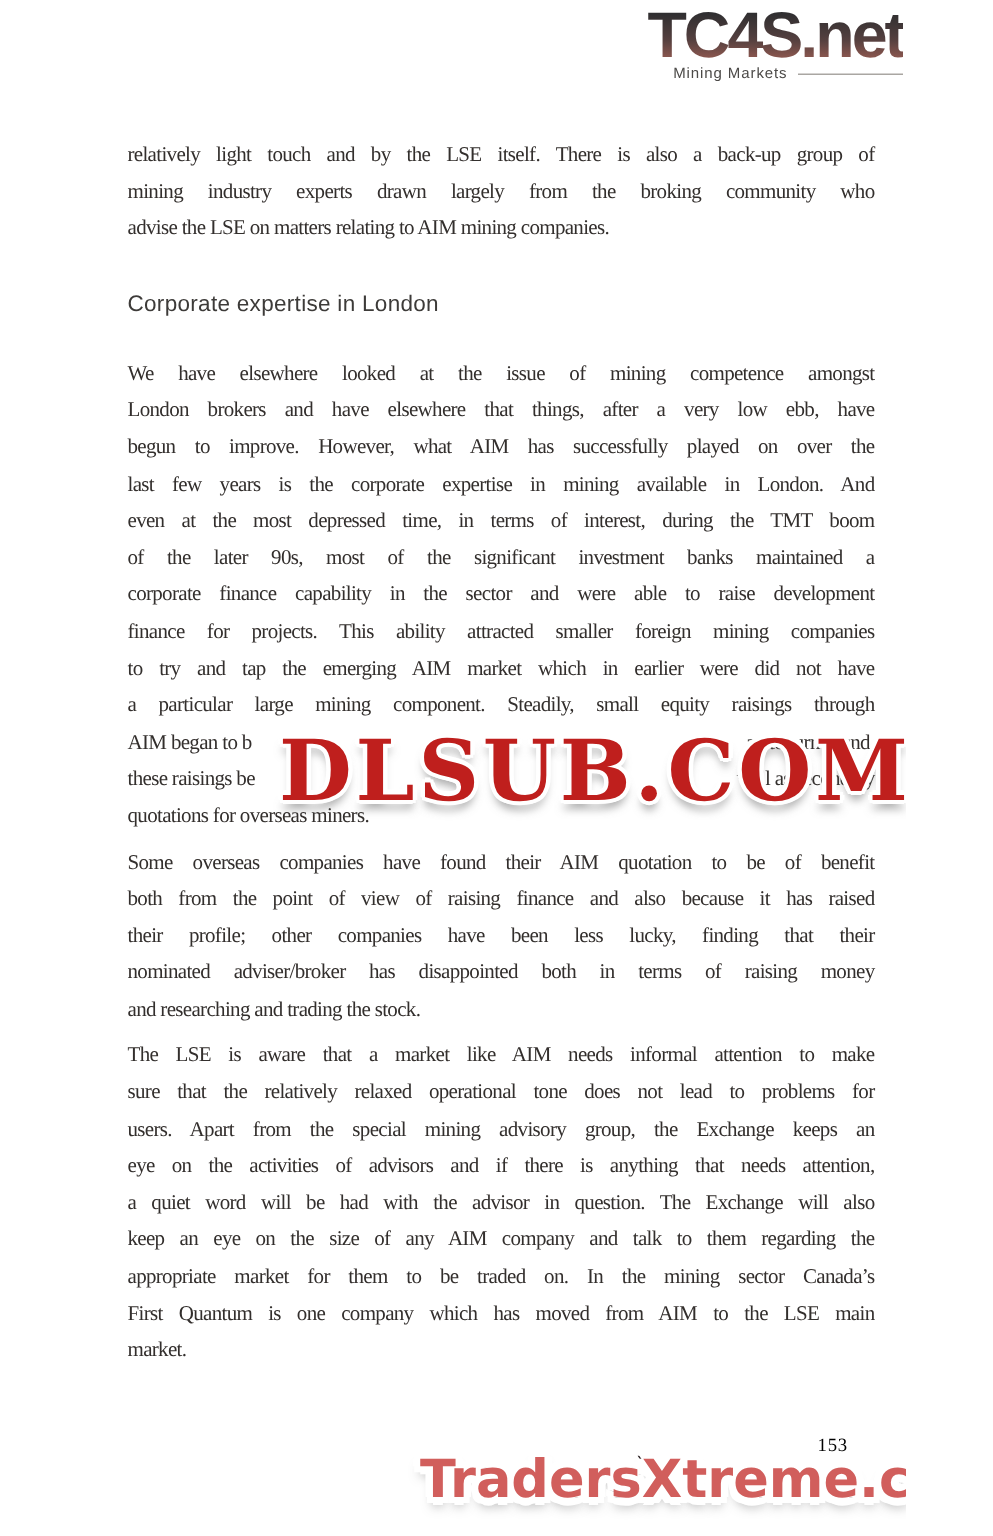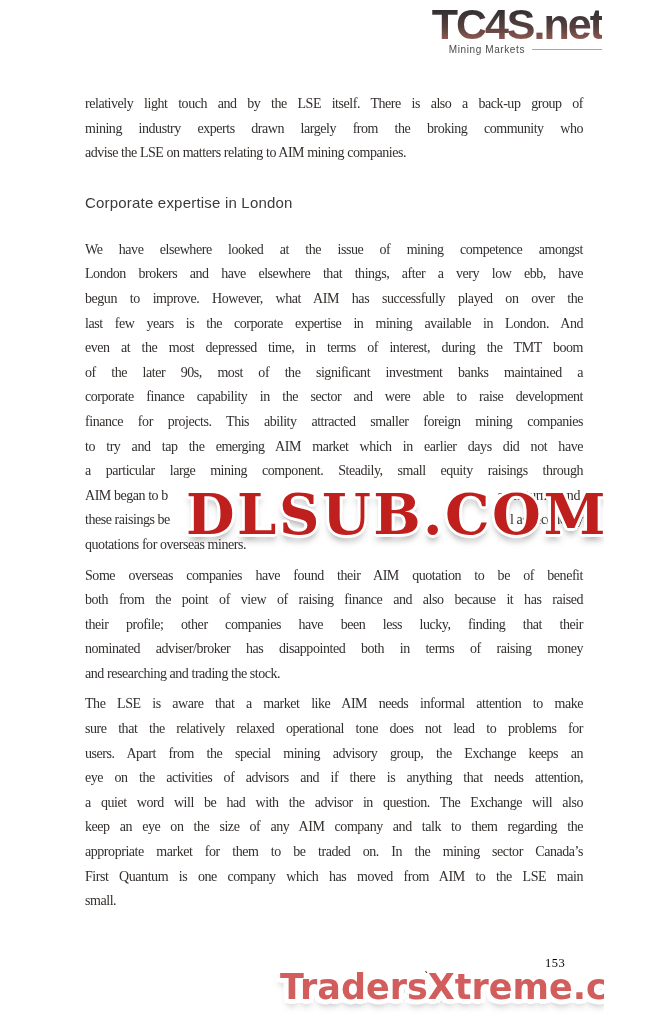--- a/index.html
+++ b/index.html
@@ -90,21 +90,21 @@
       <div class="heading">Corporate expertise in London</div>
       <div class="paragraph">
         <div class="line">We have elsewhere looked at the issue of mining competence amongst</div>
         <div class="line">London brokers and have elsewhere that things, after a very low ebb, have</div>
         <div class="line">begun to improve. However, what AIM has successfully played on over the</div>
         <div class="line">last few years is the corporate expertise in mining available in London. And</div>
         <div class="line">even at the most depressed time, in terms of interest, during the TMT boom</div>
         <div class="line">of the later 90s, most of the significant investment banks maintained a</div>
         <div class="line">corporate finance capability in the sector and were able to raise development</div>
         <div class="line">finance for projects. This ability attracted smaller foreign mining companies</div>
-        <div class="line">to try and tap the emerging AIM market which in earlier days did not have</div>
+        <div class="line">to try and tap the emerging AIM market which in earlier were did not have</div>
         <div class="line">a particular large mining component. Steadily, small equity raisings through</div>
         <div class="line split">
           <span>AIM began to b</span>
           <span>an to turn round,</span>
         </div>
         <div class="line split">
           <span>these raisings be</span>
           <span>well as secondary</span>
         </div>
         <div class="line last">quotations for overseas miners.</div>
@@ -118,21 +118,21 @@
       </div>
       <div class="paragraph">
         <div class="line">The LSE is aware that a market like AIM needs informal attention to make</div>
         <div class="line">sure that the relatively relaxed operational tone does not lead to problems for</div>
         <div class="line">users. Apart from the special mining advisory group, the Exchange keeps an</div>
         <div class="line">eye on the activities of advisors and if there is anything that needs attention,</div>
         <div class="line">a quiet word will be had with the advisor in question. The Exchange will also</div>
         <div class="line">keep an eye on the size of any AIM company and talk to them regarding the</div>
         <div class="line">appropriate market for them to be traded on. In the mining sector Canada’s</div>
         <div class="line">First Quantum is one company which has moved from AIM to the LSE main</div>
-        <div class="line last">small.</div>
+        <div class="line last">market.</div>
       </div>
     </div>
 
   <div class="wm-center">DLSUB.COM</div>
 
   <div class="pagenum">153</div>
 
   <div class="wm-bottom">TradersXtreme.com</div>
 
 </div>

